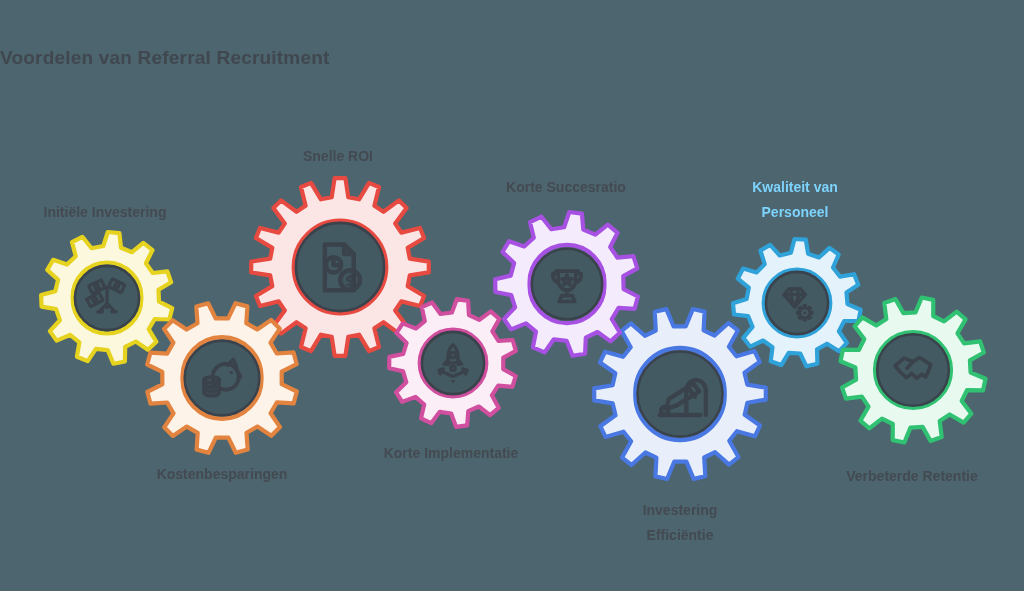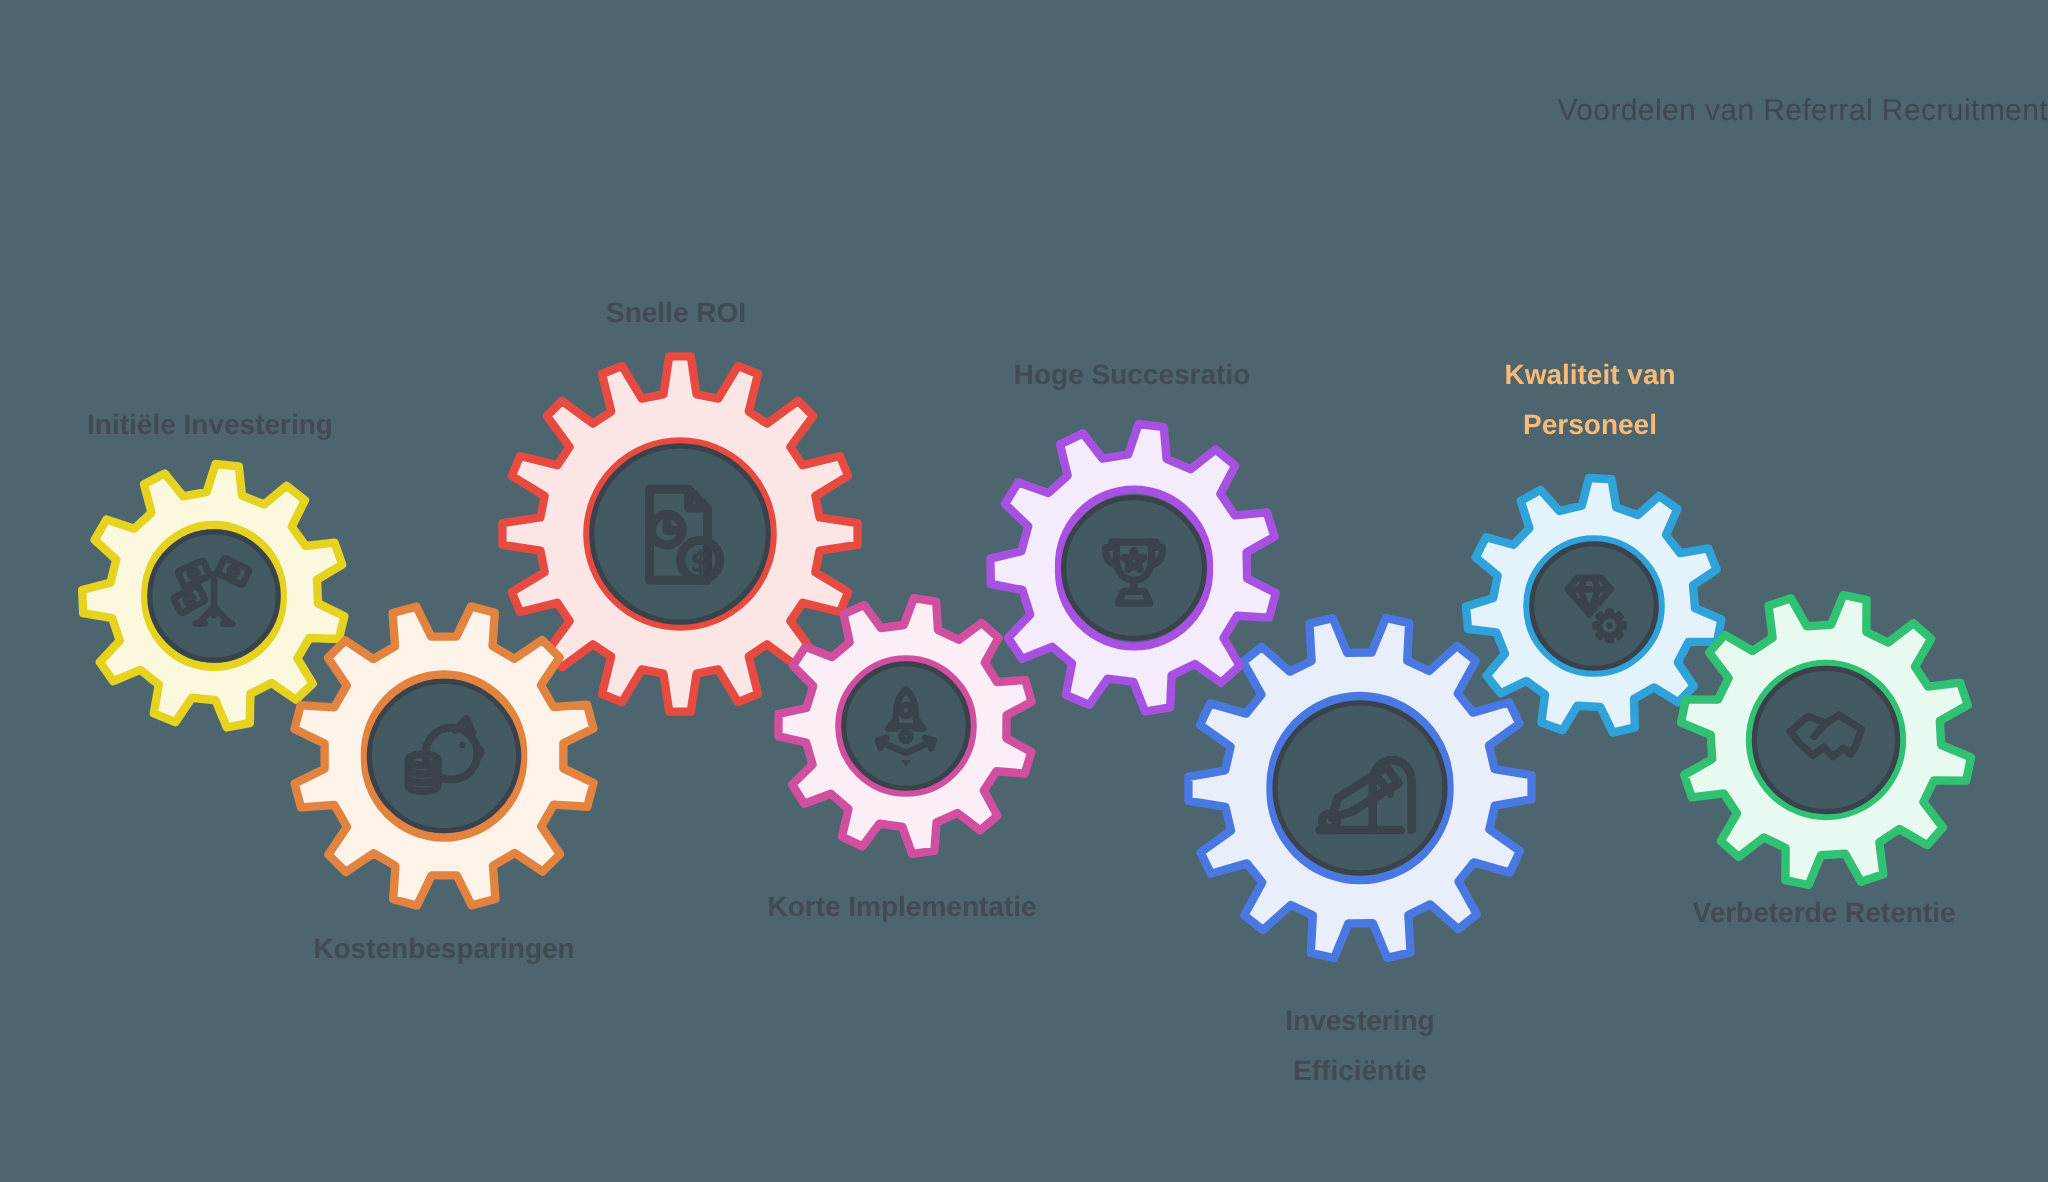--- a/index.html
+++ b/index.html
@@ -5,38 +5,38 @@
   html,body{margin:0;padding:0;background:#333;}
   .stage{
     position:relative;
     width:1024px;height:591px;
     overflow:hidden;
     font-family:"Liberation Sans",sans-serif;
   }
   svg{position:absolute;left:0;top:0;}
   .title{
     position:absolute;left:0;right:0;top:47px;
-    text-align:right;
-    font-size:15px;font-weight:normal;letter-spacing:.2px;
+    text-align:left;
+    font-size:19px;font-weight:bold;letter-spacing:.2px;
   }
   .label{
     position:absolute;
     transform:translateX(-50%);
     font-size:14px;font-weight:bold;
     line-height:25px;text-align:center;white-space:nowrap;
   }
   .label.wrap{white-space:normal;}
   #label-0{left:105px;top:200px;}
   #label-1{left:222px;top:462px;}
   #label-2{left:338px;top:144px;}
   #label-3{left:451px;top:441px;text-align:center;}
   #label-4{left:566px;top:175px;}
   #label-5{left:680px;top:498px;width:126px;}
   #label-6{left:795px;top:175px;width:132px;}
-  #label-7{left:912px;top:444px;}
+  #label-7{left:912px;top:464px;}
 </style>
 </head>
 <body>
 
 <div class="stage" style="background: rgb(76, 101, 110);">
   <svg id="gears-svg" width="1024" height="591" viewBox="0 0 1024 591">
       <g>
         <path d="M331.7 197.2 L334.6 178.2 L345.4 178.2 L348.3 197.2 L359.1 199.3 L369.0 182.9 L379.0 187.0 L374.4 205.7 L383.5 211.8 L399.0 200.4 L406.6 208.0 L395.2 223.5 L401.3 232.6 L420.0 228.0 L424.1 238.0 L407.7 247.9 L409.8 258.7 L428.8 261.6 L428.8 272.4 L409.8 275.3 L407.7 286.1 L424.1 296.0 L420.0 306.0 L401.3 301.4 L395.2 310.5 L406.6 326.0 L399.0 333.6 L383.5 322.2 L374.4 328.3 L379.0 347.0 L369.0 351.1 L359.1 334.7 L348.3 336.8 L345.4 355.8 L334.6 355.8 L331.7 336.8 L320.9 334.7 L311.0 351.1 L301.0 347.0 L305.6 328.3 L296.5 322.2 L281.0 333.6 L273.4 326.0 L284.8 310.5 L278.7 301.4 L260.0 306.0 L255.9 296.0 L272.3 286.1 L270.2 275.3 L251.2 272.4 L251.2 261.6 L270.2 258.7 L272.3 247.9 L255.9 238.0 L260.0 228.0 L278.7 232.6 L284.8 223.5 L273.4 208.0 L281.0 200.4 L296.5 211.8 L305.6 205.7 L301.0 187.0 L311.0 182.9 L320.9 199.3 Z M 386.3 267 A 46.28 46.28 0 1 0 293.7 267 A 46.28 46.28 0 1 0 386.3 267 Z" fill-rule="evenodd" fill="#fbe5e5" stroke="#e74a41" stroke-width="4.2" stroke-linejoin="round"></path>
         <circle cx="340" cy="267" r="44.1" fill="rgba(0,0,0,0.10)" stroke="#3a434c" stroke-width="2.6"></circle>
         <g transform="translate(305.3 232.3) scale(1.446)" fill="none" stroke="#3a424b" stroke-width="3.1" stroke-linecap="round" stroke-linejoin="round">
@@ -140,17 +140,17 @@
         </g>
       </g>
     </svg>
 
   <div class="title" id="page-title" style="color: rgb(64, 71, 79);">Voordelen van Referral Recruitment</div>
 
   <div class="label" id="label-0" style="color: rgb(68, 74, 82);">Initiële Investering</div>
   <div class="label" id="label-1" style="color: rgb(68, 74, 82);">Kostenbesparingen</div>
   <div class="label" id="label-2" style="color: rgb(68, 74, 82);">Snelle ROI</div>
   <div class="label" id="label-3" style="color: rgb(68, 74, 82);">Korte Implementatie</div>
-  <div class="label" id="label-4" style="color: rgb(68, 74, 82);">Hoge Succesratio</div>
+  <div class="label" id="label-4" style="color: rgb(68, 74, 82);">Korte Succesratio</div>
   <div class="label wrap" id="label-5" style="color: rgb(68, 74, 82);">Investering Efficiëntie</div>
-  <div class="label wrap" id="label-6" style="color: #fdba74;">Kwaliteit van Personeel</div>
+  <div class="label wrap" id="label-6" style="color: #7dd3fc;">Kwaliteit van Personeel</div>
   <div class="label" id="label-7" style="color: rgb(68, 74, 82);">Verbeterde Retentie</div>
 </div>
 
 </body></html>

